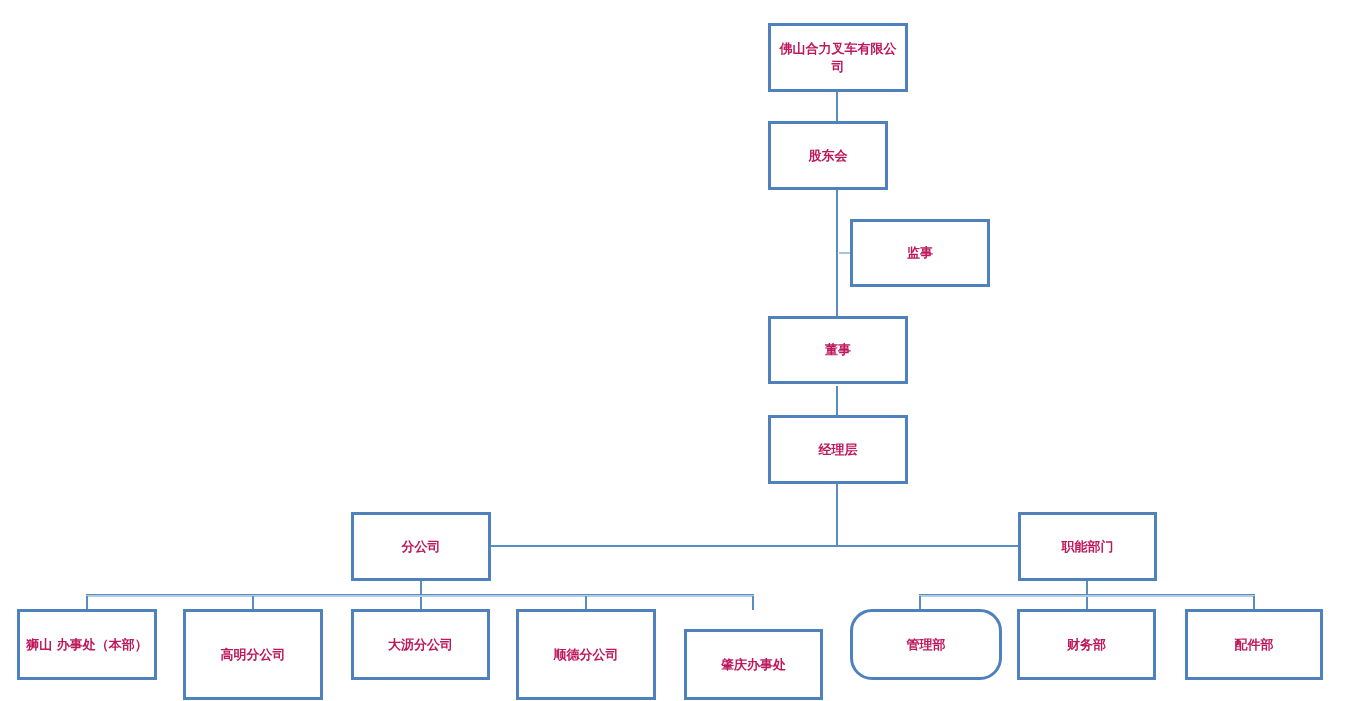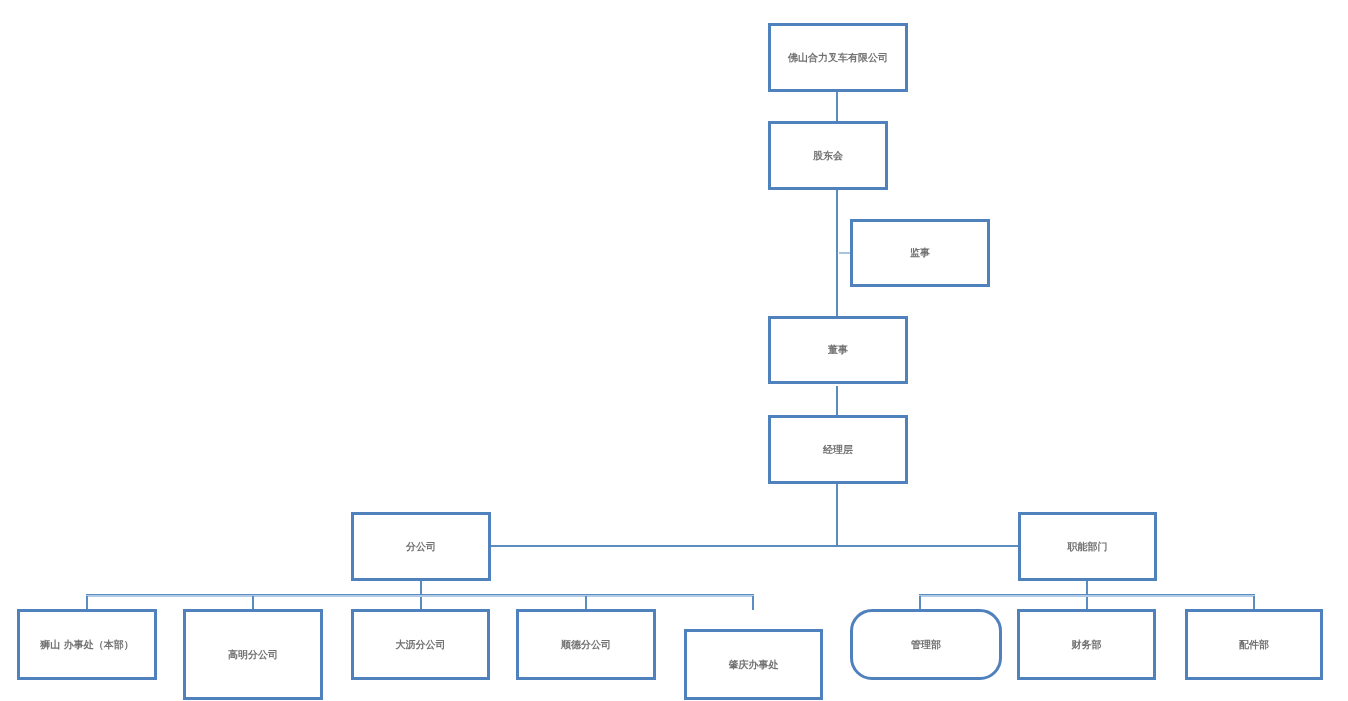--- a/index.html
+++ b/index.html
@@ -17,23 +17,23 @@
   }
   .node {
     position: absolute;
     box-sizing: border-box;
     border: 3px solid #4f81bd;
     background: #ffffff;
     display: flex;
     align-items: center;
     justify-content: center;
     text-align: center;
-    font-size: 10px;
+    font-size: 13px;
     font-weight: bold;
-    color: #737373;
+    color: #be185d;
     padding: 15px 3px;
     line-height: 1.35;
   }
   .conn {
     position: absolute;
     background: #5b8cc0;
   }
   .conn.light { background: #a9c4e1; }
   .conn.bus   { background: linear-gradient(to bottom, #5b8cc0 40%, #b3cbe7 40%); }
 
@@ -41,21 +41,21 @@
   .n-company      { left: 768px;  top: 23px;  width: 140px; height: 69px; }
   .n-shareholders { left: 768px;  top: 121px; width: 120px; height: 69px; }
   .n-supervisor   { left: 850px;  top: 219px; width: 140px; height: 68px; }
   .n-directors    { left: 768px;  top: 316px; width: 140px; height: 68px; }
   .n-managers     { left: 768px;  top: 415px; width: 140px; height: 69px; }
   .n-branches     { left: 351px;  top: 512px; width: 140px; height: 69px; }
   .n-functional   { left: 1018px; top: 512px; width: 139px; height: 69px; }
   .n-shishan      { left: 17px;   top: 609px; width: 140px; height: 71px; }
   .n-gaoming      { left: 183px;  top: 609px; width: 140px; height: 91px; }
   .n-dali         { left: 351px;  top: 609px; width: 139px; height: 71px; }
-  .n-shunde       { left: 516px;  top: 609px; width: 140px; height: 71px; }
+  .n-shunde       { left: 516px;  top: 609px; width: 140px; height: 91px; }
   .n-zhaoqing     { left: 684px;  top: 609px; width: 139px; height: 71px; margin-top: 20px; }
   .n-management   { left: 850px;  top: 609px; width: 152px; height: 71px; border-radius: 22px; }
   .n-finance      { left: 1017px; top: 609px; width: 139px; height: 71px; }
   .n-parts        { left: 1185px; top: 609px; width: 138px; height: 71px; }
 
   
   .c-v1   { left: 836px; top: 92px;  width: 2px;   height: 30px; }
   .c-v2   { left: 836px; top: 190px; width: 2px;   height: 127px; }
   .c-stub { left: 839px; top: 252px; width: 12px;  height: 2px; }
   .c-v3   { left: 836px; top: 386px; width: 2px;   height: 30px; }

